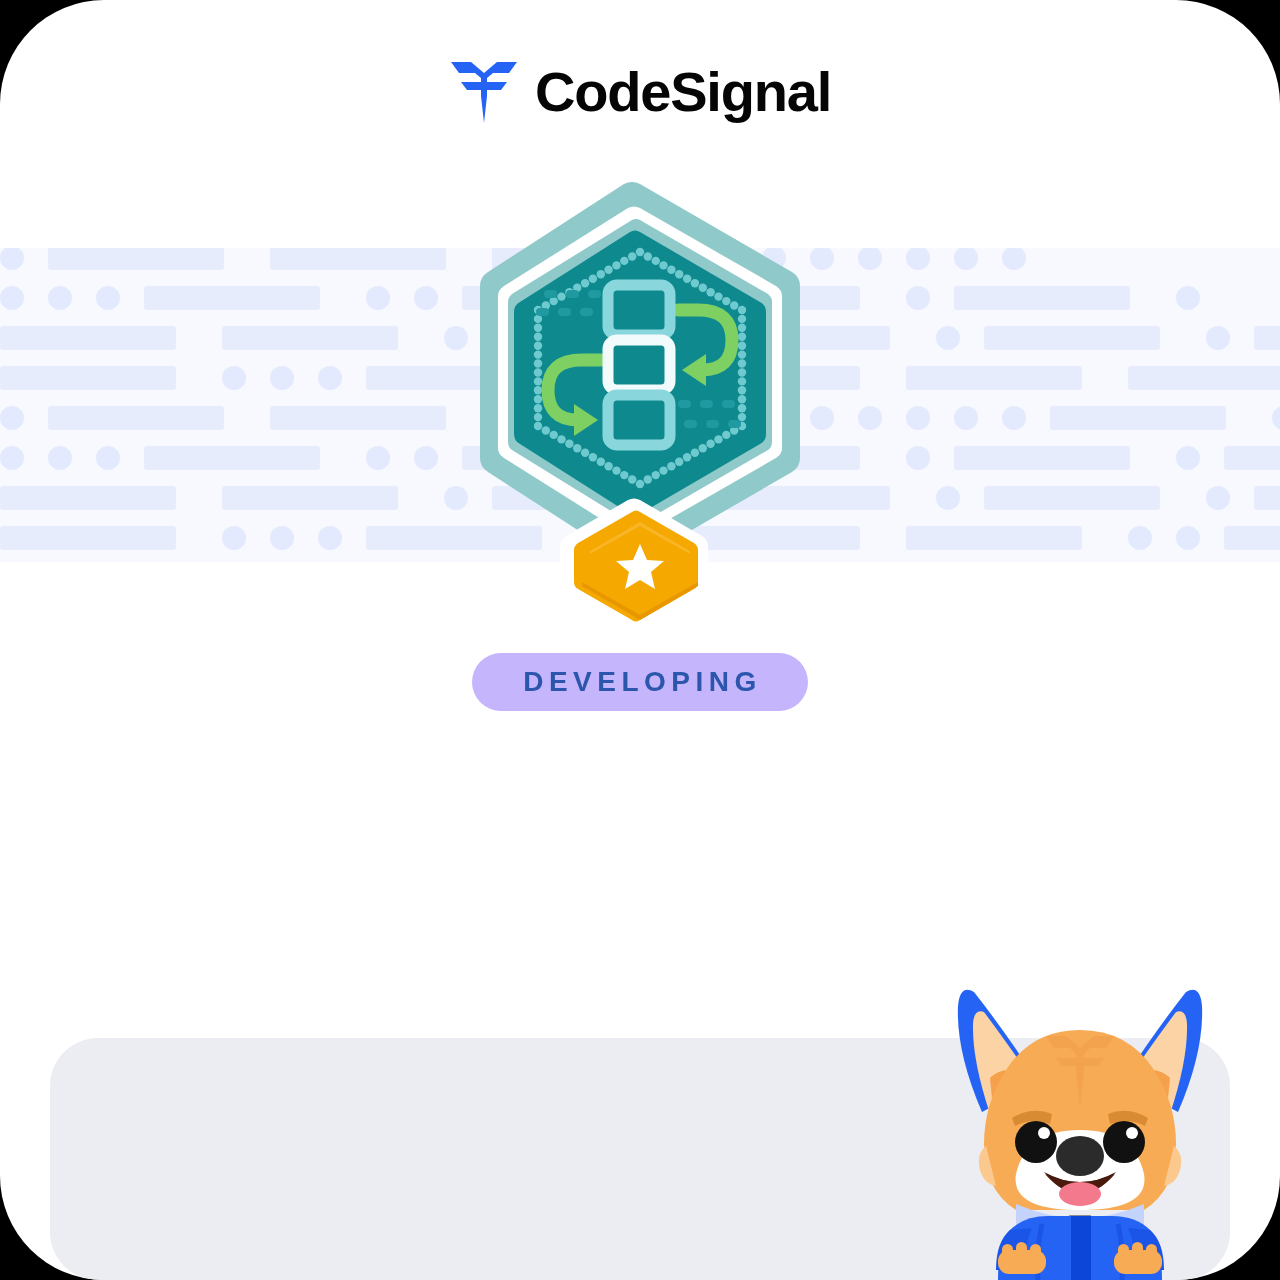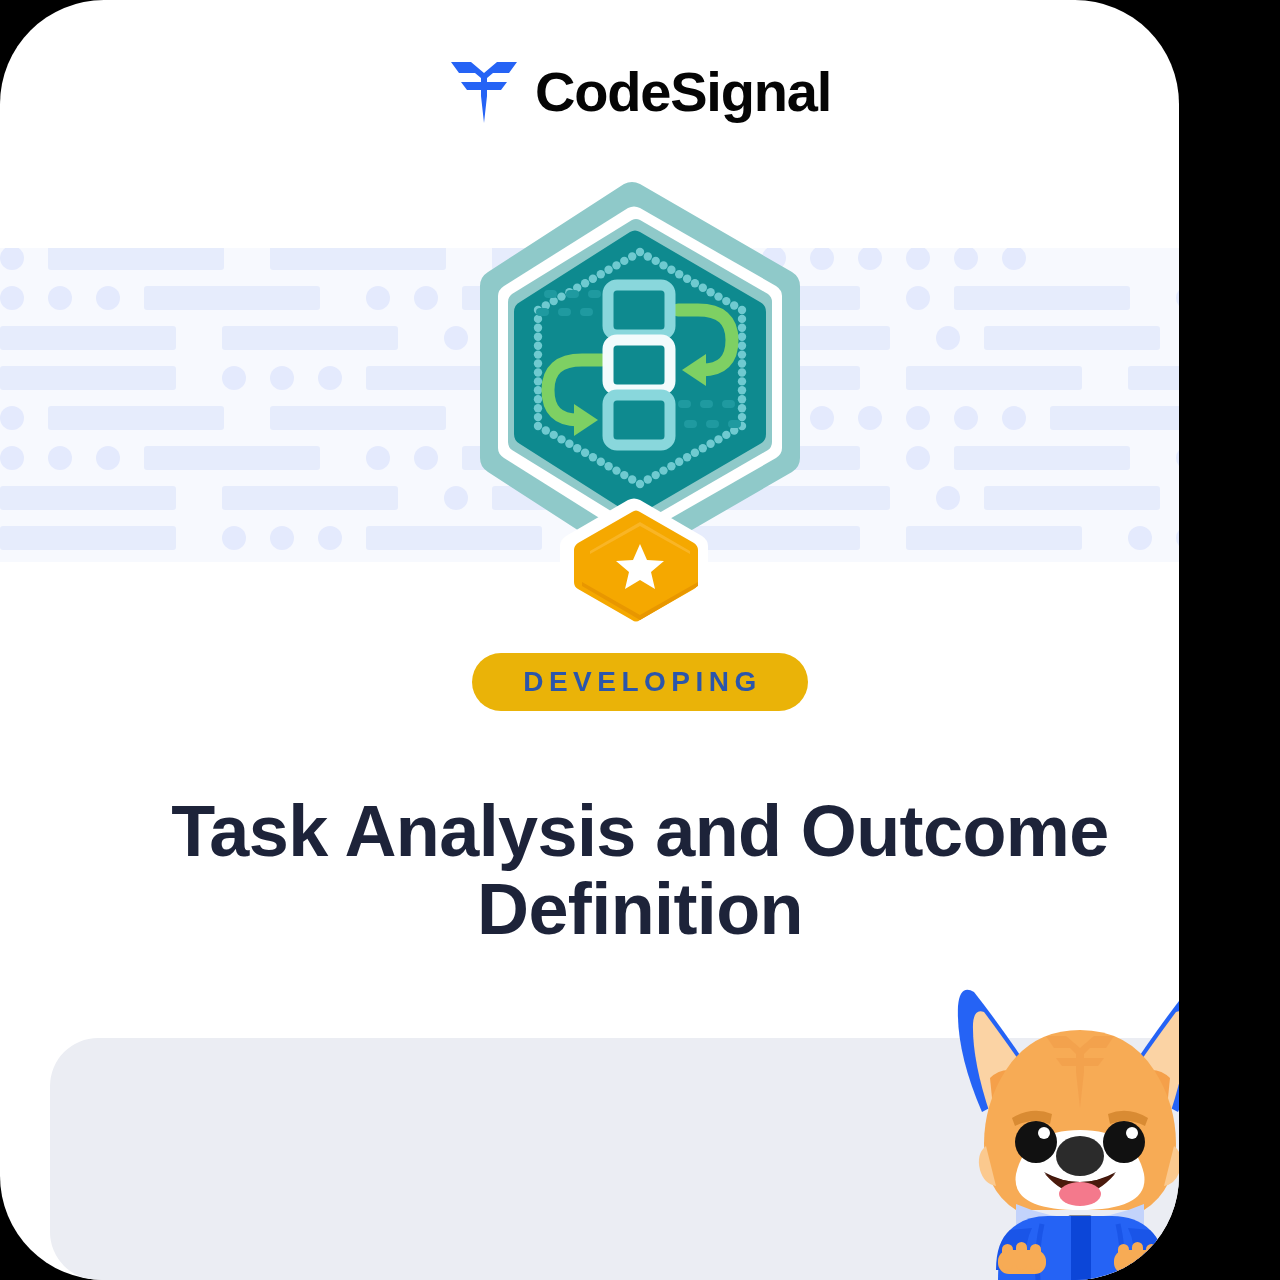--- a/index.html
+++ b/index.html
@@ -1,19 +1,19 @@
 <!DOCTYPE html>
 <html><head>
 <meta charset="utf-8">
 <style>
   html,body{margin:0;padding:0;background:#000;}
   body{width:1280px;height:1280px;overflow:hidden;
        font-family:"Liberation Sans","DejaVu Sans",sans-serif;}
 
-  #card{position:absolute;left:0;top:0;width:1179px;height:1280px;
+  #card{position:absolute;left:0;top:0;width:1280px;height:1280px;
         background:#ffffff;border-radius:104px;overflow:hidden;}
 
   
   #band{position:absolute;left:0;top:248px;width:1280px;height:314px;
         background:#f7f9fe;overflow:hidden;}
   #band svg{display:block;}
 
   
   #logo{position:absolute;left:0;top:52px;width:1280px;height:80px;
         display:flex;align-items:center;justify-content:center;gap:16px;}
@@ -21,21 +21,21 @@
   #logo-word{font-size:56px;font-weight:700;color:#050505;
              letter-spacing:-1.2px;line-height:1;white-space:nowrap;}
 
   
   #badge{position:absolute;left:440px;top:182px;width:400px;height:450px;}
   #badge svg{display:block;}
 
   
   #pill-wrap{position:absolute;left:0;top:653px;width:1280px;
              display:flex;justify-content:center;}
-  #pill{background:#eab308;color:#2b56ab;font-size:28px;font-weight:700;
+  #pill{background:#c4b5fd;color:#2b56ab;font-size:28px;font-weight:700;
         letter-spacing:5.5px;padding:15px 46px 15px 51px;border-radius:40px;
         line-height:1;}
 
   
   #title{position:absolute;left:110px;top:792px;width:1060px;
          text-align:center;color:#1d2339;font-size:72px;font-weight:700;
          line-height:1.09;letter-spacing:-0.6px;}
 
   
   #footer{position:absolute;left:50px;top:1038px;width:1180px;height:242px;
@@ -299,21 +299,20 @@
       <path d="M200 438 L258 404 L258 400 L200 433 L142 400 L142 404 Z" fill="#e89700"></path>
       <path d="M200 340 L250 369 L250 372 L200 344 L150 372 L150 369 Z" fill="#f9b525"></path>
       <polygon points="200,362 207,378 224,379 211,390 215,407 200,398 185,407 189,390 176,379 193,378" fill="#ffffff"></polygon>
     </svg>
   </div>
 
   <div id="pill-wrap">
     <div id="pill">DEVELOPING</div>
   </div>
 
-  <div id="title">Task Analysis and Outcome Definition</div>
 
   <div id="footer"></div>
 
   <div id="cosmo">
     <svg width="300" height="302" viewBox="0 0 300 302" aria-hidden="true">
 
       <path d="M36 14 Q22 6 20 28 Q18 74 44 134 L100 104 Q66 52 36 14 Z" fill="#2563f5"></path>
       <path d="M248 14 Q262 6 264 28 Q266 74 240 134 L184 104 Q218 52 248 14 Z" fill="#2563f5"></path>
       <path d="M46 34 Q36 30 35 46 Q34 82 52 136 L100 110 Q70 66 46 34 Z" fill="#fbd3a4"></path>
       <path d="M238 34 Q248 30 249 46 Q250 82 232 136 L184 110 Q214 66 238 34 Z" fill="#fbd3a4"></path>

